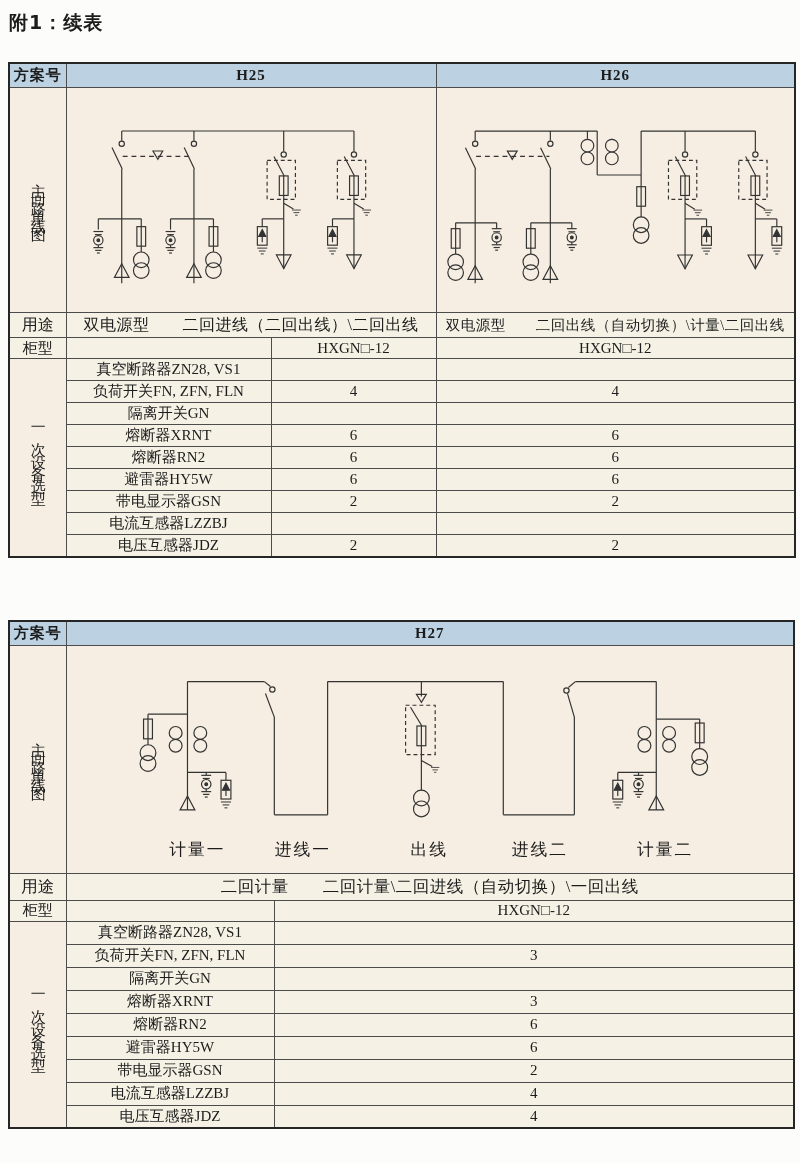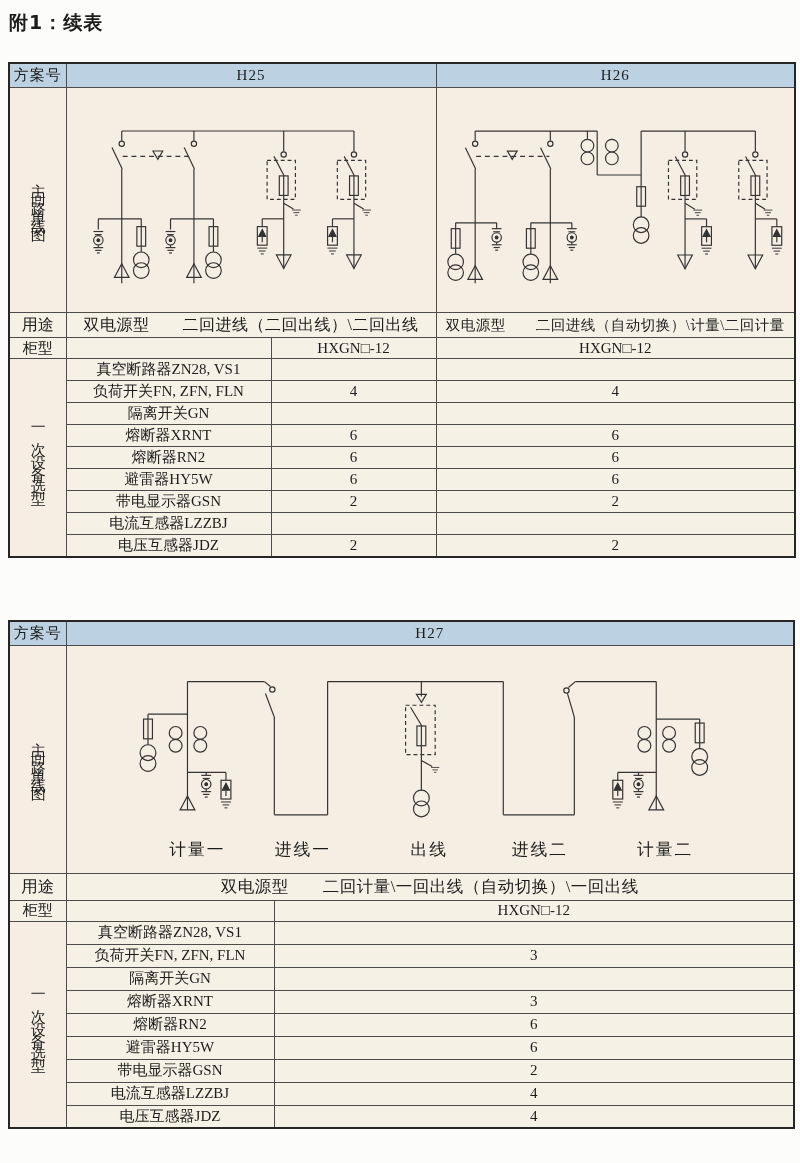--- a/index.html
+++ b/index.html
@@ -15,21 +15,21 @@
     font-weight:bold; font-size:19px; letter-spacing:1px;
   }
   table.sch {
     position:absolute; left:8px; border-collapse:collapse; table-layout:fixed;
     background:#f5f1e5; border:2px solid #262626;
   }
   #table1 { top:62px; width:786px; }
   #table2 { top:620px; width:785px; }
   td { border:1px solid #4c4c4c; text-align:center; vertical-align:middle;
        font-size:15px; padding:0 2px; overflow:hidden; }
-  tr.hdr td { background:#bcd2e2; height:24px; font-size:15px; letter-spacing:1px; }
+  tr.hdr td { background:#bcd2e2; height:24px; font-size:15px; letter-spacing:1px;font-weight:bold; }
   td.diagcell { background:#f6eee2; padding:4px; }
   td.sidelabel { background:#f6eee2; }
   .vtext { display:inline-block; writing-mode:vertical-rl; text-orientation:upright;
            line-height:1; font-size:15px; }
   .vt-diag { letter-spacing:9px; }
   .vt-eq   { letter-spacing:12px; }
   tr.use td { height:25px; font-size:16px; }
   tr.cab td { height:21px; }
   tr.eq  td { height:22px; }
   #table2 tr.eq td { height:23px; }
@@ -244,21 +244,21 @@
         <line x1="344" y1="130" x2="344" y2="138"></line>
             <use href="#arr" transform="translate(344,138)"></use>
         <use href="#gnd" transform="translate(344,160) scale(0.85)"></use>
         <use href="#trid" transform="translate(322,181)"></use>
       </svg>
     </td>
   </tr>
   <tr class="use">
     <td>用途</td>
     <td colspan="2"><span class="usage-txt">双电源型　　二回进线（二回出线）\二回出线</span></td>
-    <td><span class="usage-txt" style="font-size:14.5px">双电源型　　二回进线（自动切换）\计量\二回计量</span></td>
+    <td><span class="usage-txt" style="font-size:14.5px">双电源型　　二回出线（自动切换）\计量\二回出线</span></td>
   </tr>
   <tr class="cab">
     <td>柜型</td>
     <td></td>
     <td>HXGN□-12</td>
     <td>HXGN□-12</td>
   </tr>
   <tr class="eq">
     <td rowspan="9" class="sidelabel">
       <span class="vtext vt-eq">一次设备选型</span>
@@ -390,21 +390,21 @@
         <text x="128" y="208" text-anchor="middle" fill="#1c1c1c">计量一</text>
         <text x="235" y="208" text-anchor="middle" fill="#1c1c1c">进线一</text>
         <text x="363" y="208" text-anchor="middle" fill="#1c1c1c">出线</text>
         <text x="475" y="208" text-anchor="middle" fill="#1c1c1c">进线二</text>
         <text x="602" y="208" text-anchor="middle" fill="#1c1c1c">计量二</text>
       </svg>
     </td>
   </tr>
   <tr class="use">
     <td>用途</td>
-    <td colspan="2"><span class="usage-txt">双电源型　　二回计量\一回出线（自动切换）\一回出线</span></td>
+    <td colspan="2"><span class="usage-txt">二回计量　　二回计量\二回进线（自动切换）\一回出线</span></td>
   </tr>
   <tr class="cab">
     <td>柜型</td>
     <td></td>
     <td>HXGN□-12</td>
   </tr>
   <tr class="eq">
     <td rowspan="9" class="sidelabel">
       <span class="vtext vt-eq">一次设备选型</span>
     </td>

